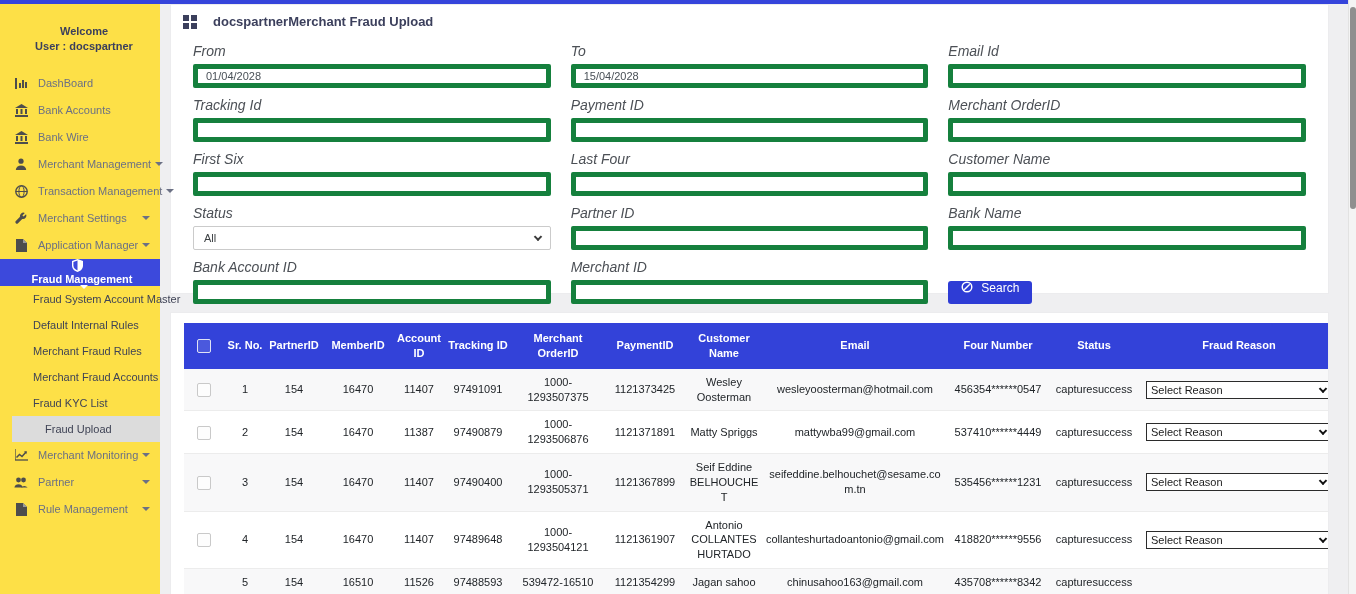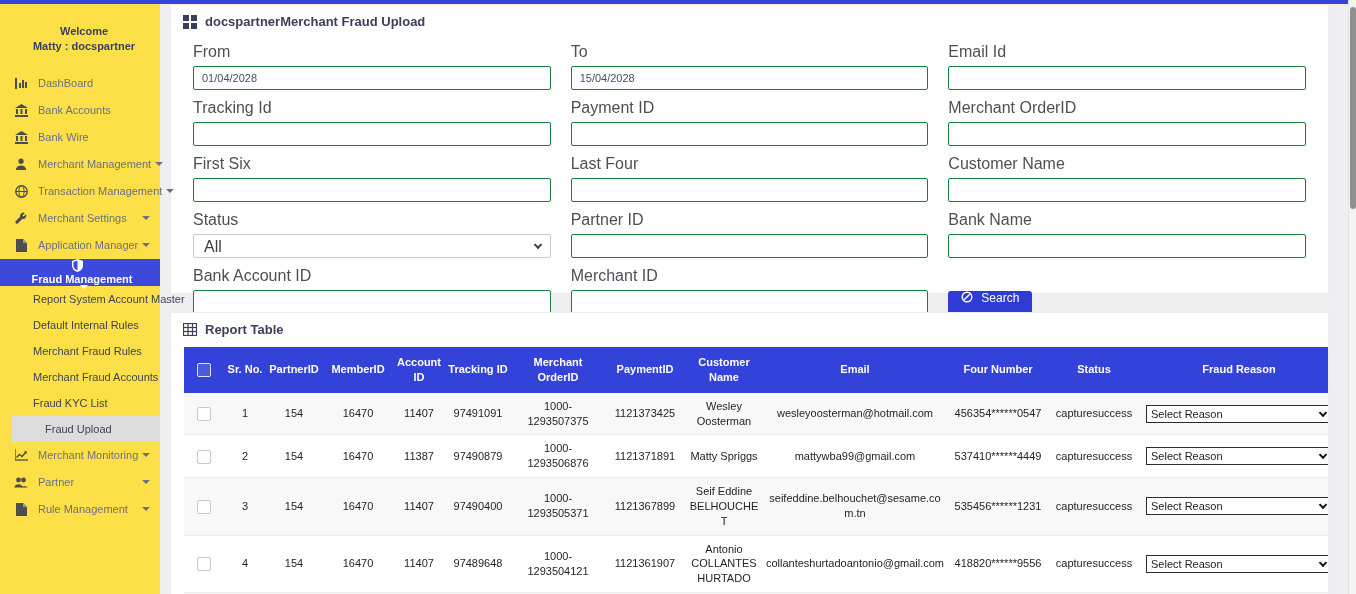--- a/index.html
+++ b/index.html
@@ -21,28 +21,28 @@
   .menu-item.active .caret { border-top-color:#ffffff; }
   .submenu-item { height:26px; display:flex; align-items:center; padding-left:33px; font-size:11px; color:#3f4355; cursor:pointer; white-space:nowrap; }
   .submenu-item.selected { background:#dcdcdc;margin-left:12px; }
 
   
   .main { position:absolute; left:160px; top:4px; right:8px; bottom:0; background:#efeff1; }
   .card { position:absolute; left:10px; right:19px; background:#ffffff; border:1px solid #ececee; }
   .card-filters { top:0; height:290px; }
   .card-table  { top:308px; bottom:-2px; overflow:hidden; }
 
-  .card-title { display:flex; align-items:center; gap:8px; padding:9px 12px 0 12px; font-size:13px; font-weight:700; color:#3b3f5c; }
+  .card-title { display:flex; align-items:center; gap:16px; padding:9px 12px 0 12px; font-size:13px; font-weight:700; color:#3b3f5c; }
   .card-title svg { display:block; }
 
   .filter-grid { display:grid; grid-template-columns:repeat(3, 1fr); column-gap:20px; row-gap:9px; padding:14px 22px 0 22px; }
-  .field label { display:block; font-size:16px; color:#4c5056; margin-bottom:5px; }
-  .field input[type="text"] { width:100%; height:24px; border:1px solid #15803d; border-radius:2px; padding:0 8px; font-size:11px; color:#495057; font-family:"Liberation Sans", sans-serif; background:#fff; outline:none; }
+  .field label { display:block; font-size:14px; color:#4c5056; margin-bottom:5px;font-style:italic; }
+  .field input[type="text"] { width:100%; height:24px; border:5px solid #15803d; border-radius:2px; padding:0 8px; font-size:11px; color:#495057; font-family:"Liberation Sans", sans-serif; background:#fff; outline:none; }
   .sel-wrap { position:relative; }
-  .sel-wrap select { width:100%; height:24px; border:1px solid #cbcbcb; border-radius:2px; padding:0 22px 0 10px; font-size:16px; color:#3c4043; background:#fff; appearance:none; -webkit-appearance:none; font-family:"Liberation Sans", sans-serif; outline:none; }
+  .sel-wrap select { width:100%; height:24px; border:1px solid #cbcbcb; border-radius:2px; padding:0 22px 0 10px; font-size:11px; color:#3c4043; background:#fff; appearance:none; -webkit-appearance:none; font-family:"Liberation Sans", sans-serif; outline:none; }
   .chev { position:absolute; right:10px; top:50%; width:6px; height:6px; border-right:2px solid #3a3a3a; border-bottom:2px solid #3a3a3a; transform:translateY(-70%) rotate(45deg); pointer-events:none; }
   .search-cell { display:flex; align-items:flex-end; }
   .search-btn { display:inline-flex; align-items:flex-start; gap:8px; background:#2e3cd5; color:#fff; border:none; border-radius:3px; height:23px; padding:0 13px; font-size:12px; font-family:"Liberation Sans", sans-serif; cursor:pointer; }
   .search-btn svg { display:block; }
 
   
   .table-wrap { padding:10px 5px 0 13px; }
   table { width:100%; border-collapse:collapse; table-layout:fixed; font-size:11px; }
   thead th { background:#3342d9; color:#ffffff; font-weight:700; text-align:center; vertical-align:middle; padding:8px 3px; line-height:1.35; }
   tbody td { text-align:center; vertical-align:middle; padding:6px 3px; border-bottom:1px solid #ececec; line-height:1.35; word-wrap:break-word; }
@@ -59,21 +59,21 @@
   .scroll-thumb { position:absolute; top:7px; left:1px; width:6px; height:202px; background:#8f8f8f; border-radius:3px; }
 </style>
 </head>
 <body>
 
 <div class="topbar"></div>
 
 <div class="sidebar">
   <div class="welcome">
     <div>Welcome</div>
-    <div>Matty : docspartner</div>
+    <div>User : docspartner</div>
   </div>
 
   <div class="menu">
 
     <div class="menu-item">
       <span class="mi-icon">
         <svg width="13" height="13" viewBox="0 0 13 13">
             <rect x="0" y="1" width="2" height="11" fill="#4d4d4d"></rect>
             <rect x="4" y="6" width="2" height="5" fill="#4d4d4d"></rect>
             <rect x="7" y="3" width="2" height="8" fill="#4d4d4d"></rect>
@@ -158,21 +158,21 @@
         <svg width="11" height="13" viewBox="0 0 11 13">
             <path d="M5.5 0 L11 2 V6.5 C11 10 8.5 12 5.5 13 C2.5 12 0 10 0 6.5 V2 Z" fill="#ffffff"></path>
             <path d="M5.5 1.5 V11.4 C3.2 10.5 1.4 8.9 1.4 6.5 V2.9 Z" fill="#3c49dc"></path>
           </svg>
       </span>
       <span class="mi-label">Fraud Management</span>
       <span class="caret"></span>
     </div>
 
     <div>
-      <div class="submenu-item">Report System Account Master</div>
+      <div class="submenu-item">Fraud System Account Master</div>
       <div class="submenu-item">Default Internal Rules</div>
       <div class="submenu-item">Merchant Fraud Rules</div>
       <div class="submenu-item">Merchant Fraud Accounts</div>
       <div class="submenu-item">Fraud KYC List</div>
       <div class="submenu-item selected">Fraud Upload</div>
     </div>
 
     <div class="menu-item">
       <span class="mi-icon">
         <svg width="13" height="12" viewBox="0 0 13 12">
@@ -296,30 +296,20 @@
               <circle cx="6" cy="6" r="4.8" fill="none" stroke="#ffffff" stroke-width="1.4"></circle>
               <line x1="3.2" y1="8.8" x2="8.8" y2="3.2" stroke="#ffffff" stroke-width="1.4"></line>
             </svg>
           <span>Search</span>
         </button>
       </div>
     </div>
   </div>
 
   <div class="card card-table">
-    <div class="card-title">
-      <svg width="14" height="13" viewBox="0 0 14 13">
-          <rect x="0.5" y="0.5" width="13" height="12" fill="none" stroke="#3b3f5c" stroke-width="1.2"></rect>
-          <line x1="0.5" y1="4.5" x2="13.5" y2="4.5" stroke="#3b3f5c" stroke-width="1.2"></line>
-          <line x1="0.5" y1="8.5" x2="13.5" y2="8.5" stroke="#3b3f5c" stroke-width="1.2"></line>
-          <line x1="5" y1="0.5" x2="5" y2="12.5" stroke="#3b3f5c" stroke-width="1.2"></line>
-          <line x1="9.5" y1="0.5" x2="9.5" y2="12.5" stroke="#3b3f5c" stroke-width="1.2"></line>
-        </svg>
-      <span>Report Table</span>
-    </div>
 
     <div class="table-wrap">
       <table>
         <colgroup>
           <col style="width:40px">
             <col style="width:42px">
             <col style="width:56px">
             <col style="width:72px">
             <col style="width:50px">
             <col style="width:68px">

